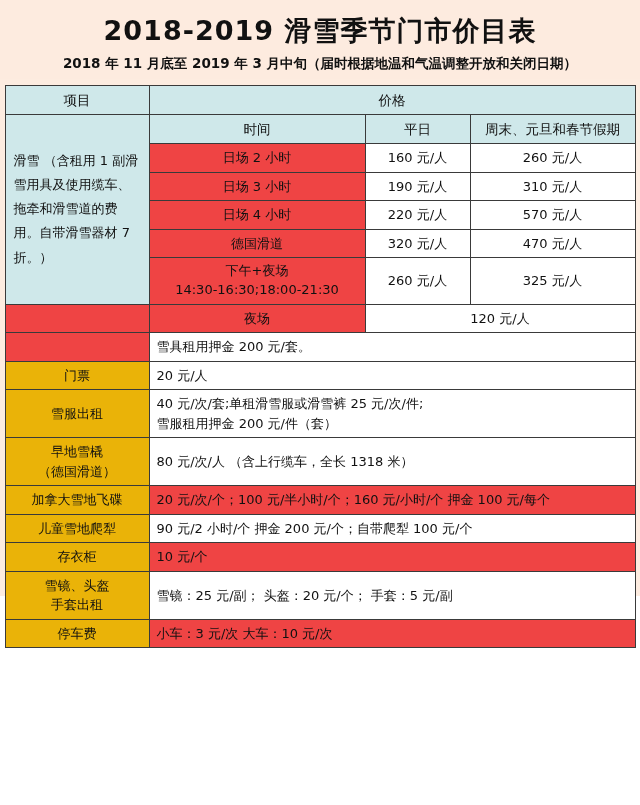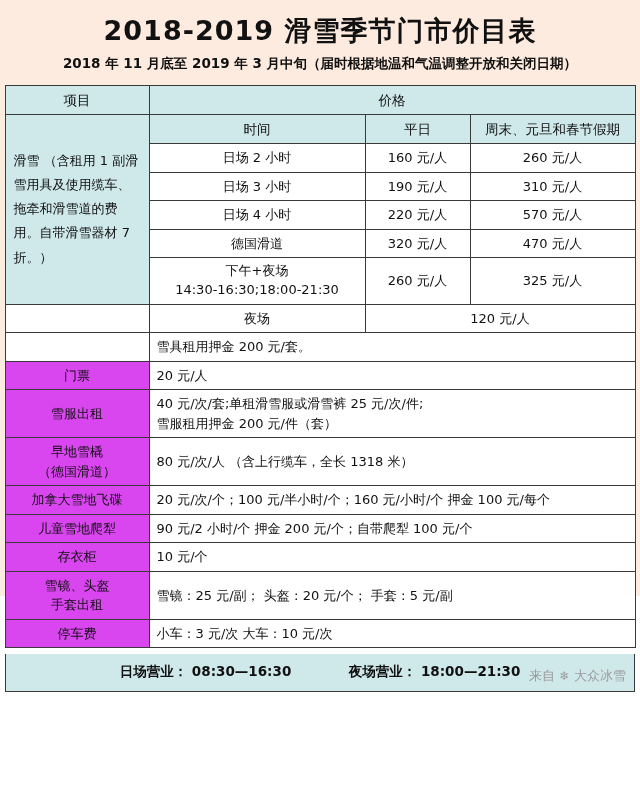--- a/index.html
+++ b/index.html
@@ -44,38 +44,38 @@
   td{
     border:1px solid #3a3a3a;
     font-size:13px;
     color:#111;
     padding:4px 7px;
     vertical-align:middle;
     background:#ffffff;
     line-height:1.5;
   }
   td.lbl{
-    background:#d946ef;
+    background:#eab308;
     text-align:center;
   }
   td.lbl-left{
     background:#cfe8ea;
     text-align:left;
     line-height:1.85;
     font-size:13px;
     padding:16px 8px;
   }
   td.ctr{text-align:center;}
   td.hdr{
     background:#cfe8ea;
     text-align:center;
     font-size:13.5px;
   }
   td.bluecell{
-    background:#ffffff;
+    background:#ef4444;
   }
   .footer{
     margin:6px auto 0 auto;
     width:630px;
     border:1px solid #3a3a3a;
     border-top:none;
     background:#cfe8ea;
     box-sizing:border-box;
     text-align:center;
     font-size:13.5px;
@@ -224,24 +224,14 @@
         <td colspan="3">雪镜：25 元/副；  头盔：20 元/个；  手套：5 元/副</td>
       </tr>
 
       <tr>
         <td class="lbl">停车费</td>
         <td class="bluecell" colspan="3">小车：3 元/次    大车：10 元/次</td>
       </tr>
     </tbody>
   </table>
 
-  <div class="footer">
-    <span>日场营业： 08:30—16:30</span>
-    <span class="gap"></span>
-    <span>夜场营业： 18:00—21:30</span>
-    <span class="watermark">
-      <span>来自</span>
-      <span class="wm-flake">❄</span>
-      <span>大众冰雪</span>
-    </span>
-  </div>
 
 </div>
 
 </body></html>

